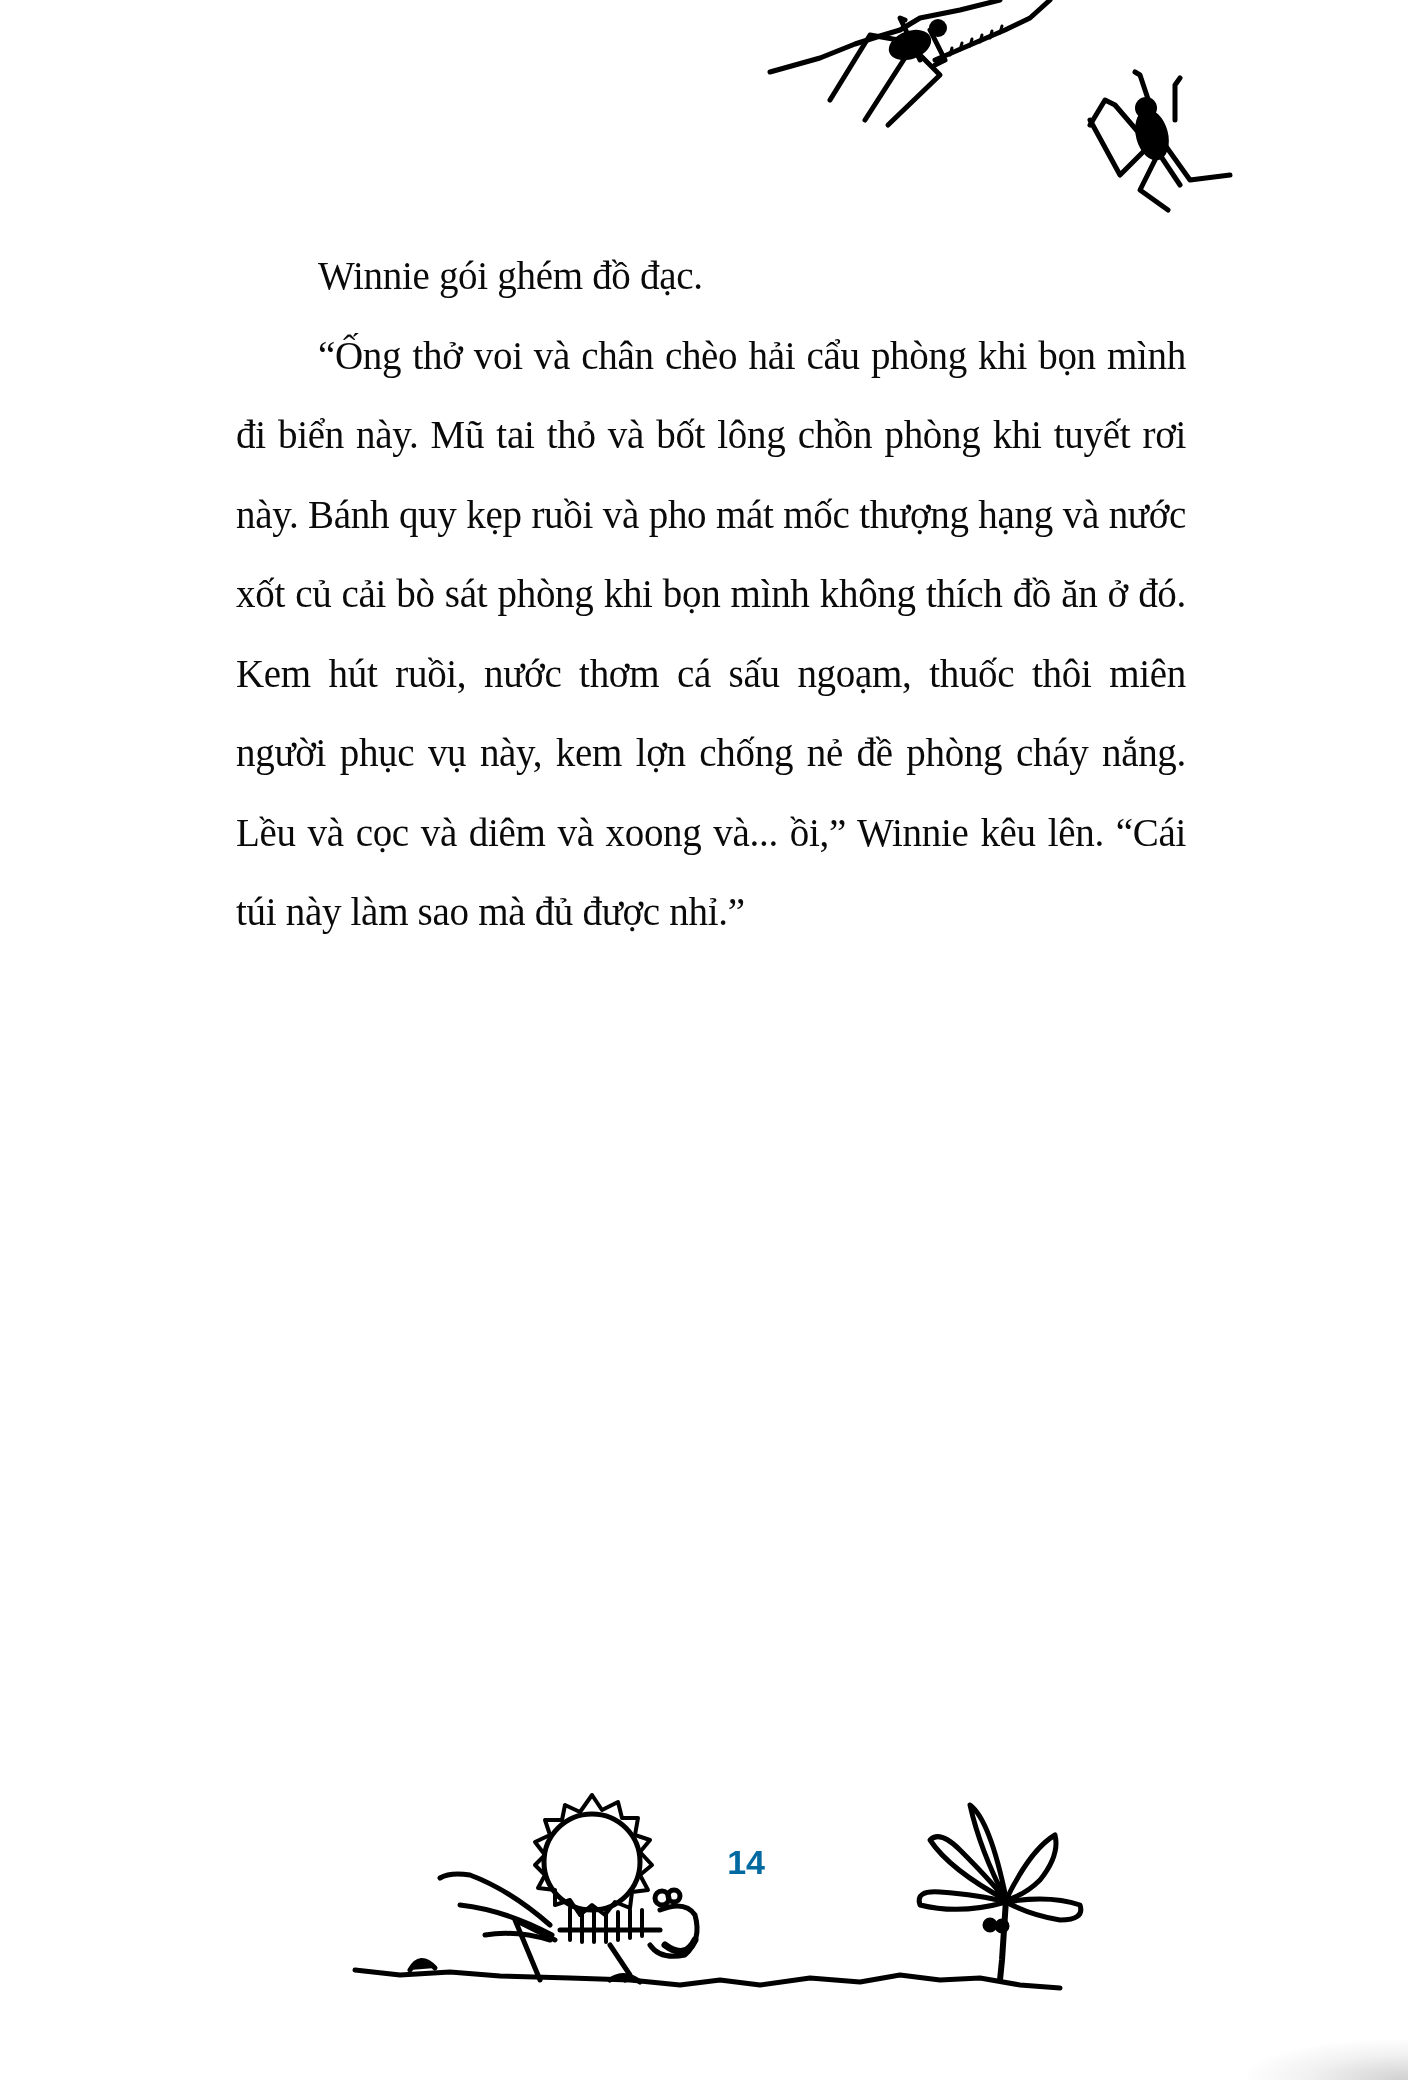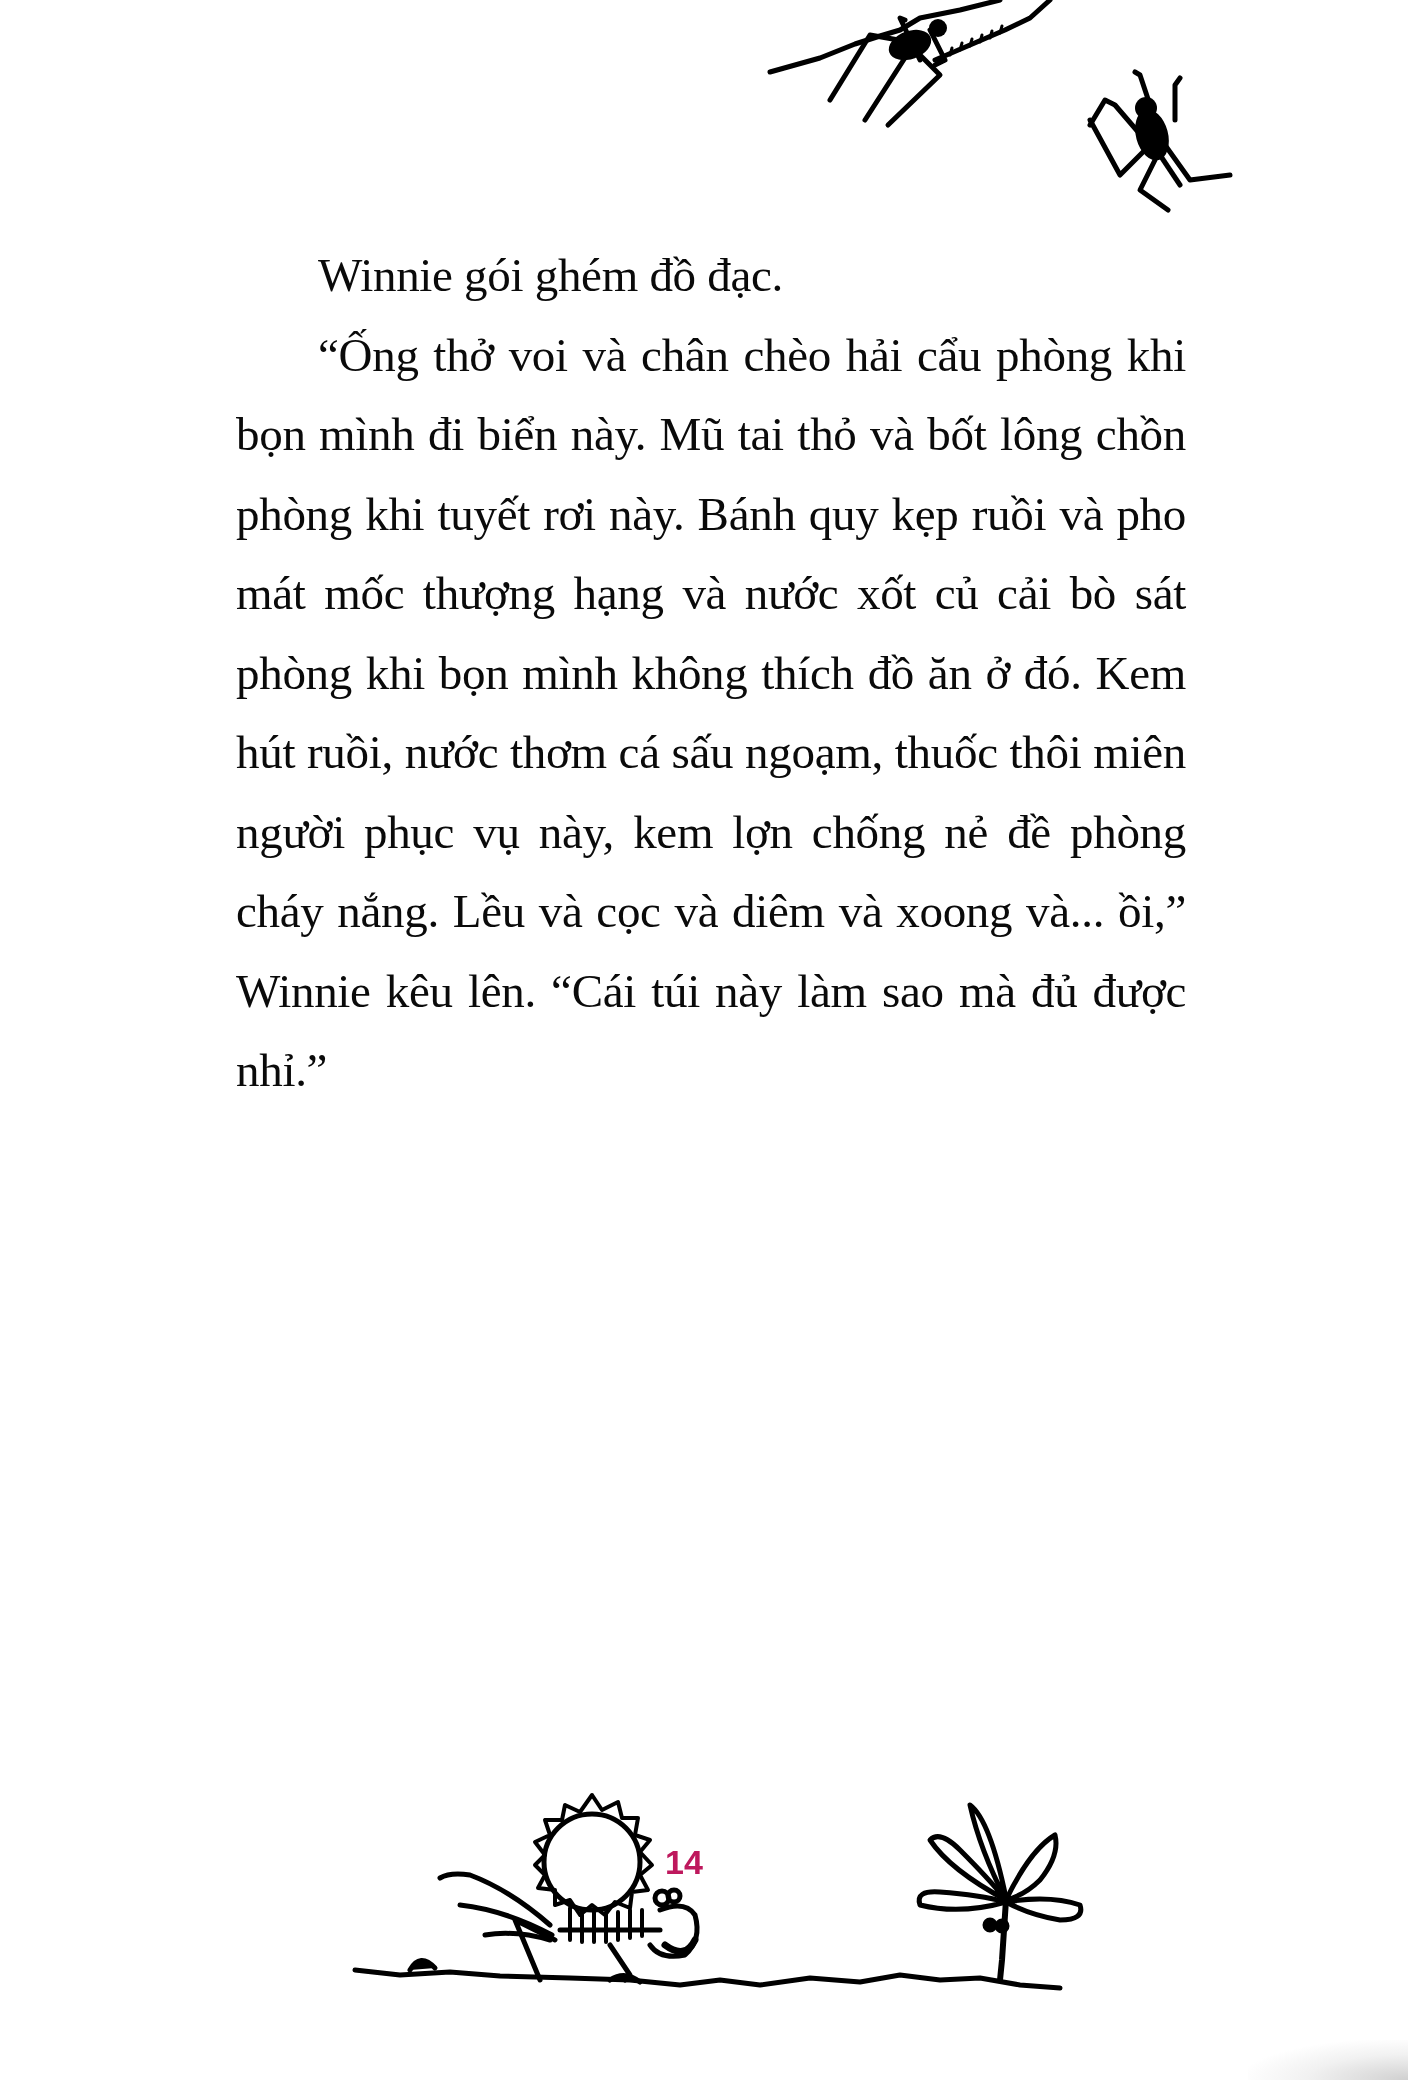--- a/index.html
+++ b/index.html
@@ -35,21 +35,21 @@
       left: 760px;
       top: 0;
       width: 480px;
       height: 220px;
     }
     .text-block {
       position: absolute;
       left: 236px;
       top: 236px;
       width: 950px;
-      font-size: 47px;
+      font-size: 39px;
       line-height: 79.5px;
       letter-spacing: -0.3px;
     }
     .para {
       margin: 0;
       text-align: justify;
       text-align-last: left;
       text-indent: 82px;
     }
     .para.first {
@@ -60,25 +60,25 @@
       left: 340px;
       top: 1780px;
       width: 780px;
       height: 240px;
     }
     .page-number {
       position: absolute;
       left: 665px;
       top: 1843px;
       width: 100px;
-      text-align: left;
+      text-align: right;
       font-family: "Liberation Sans", "DejaVu Sans", sans-serif;
       font-size: 34px;
       font-weight: bold;
-      color: #be185d;
+      color: #0369a1;
     }
   </style>
 </head>
 <body>
 
 <div class="page">
 
   <svg class="spiders" viewBox="0 0 480 220" xmlns="http://www.w3.org/2000/svg">
     <g fill="none" stroke="#000" stroke-width="5" stroke-linecap="round" stroke-linejoin="round">
 

